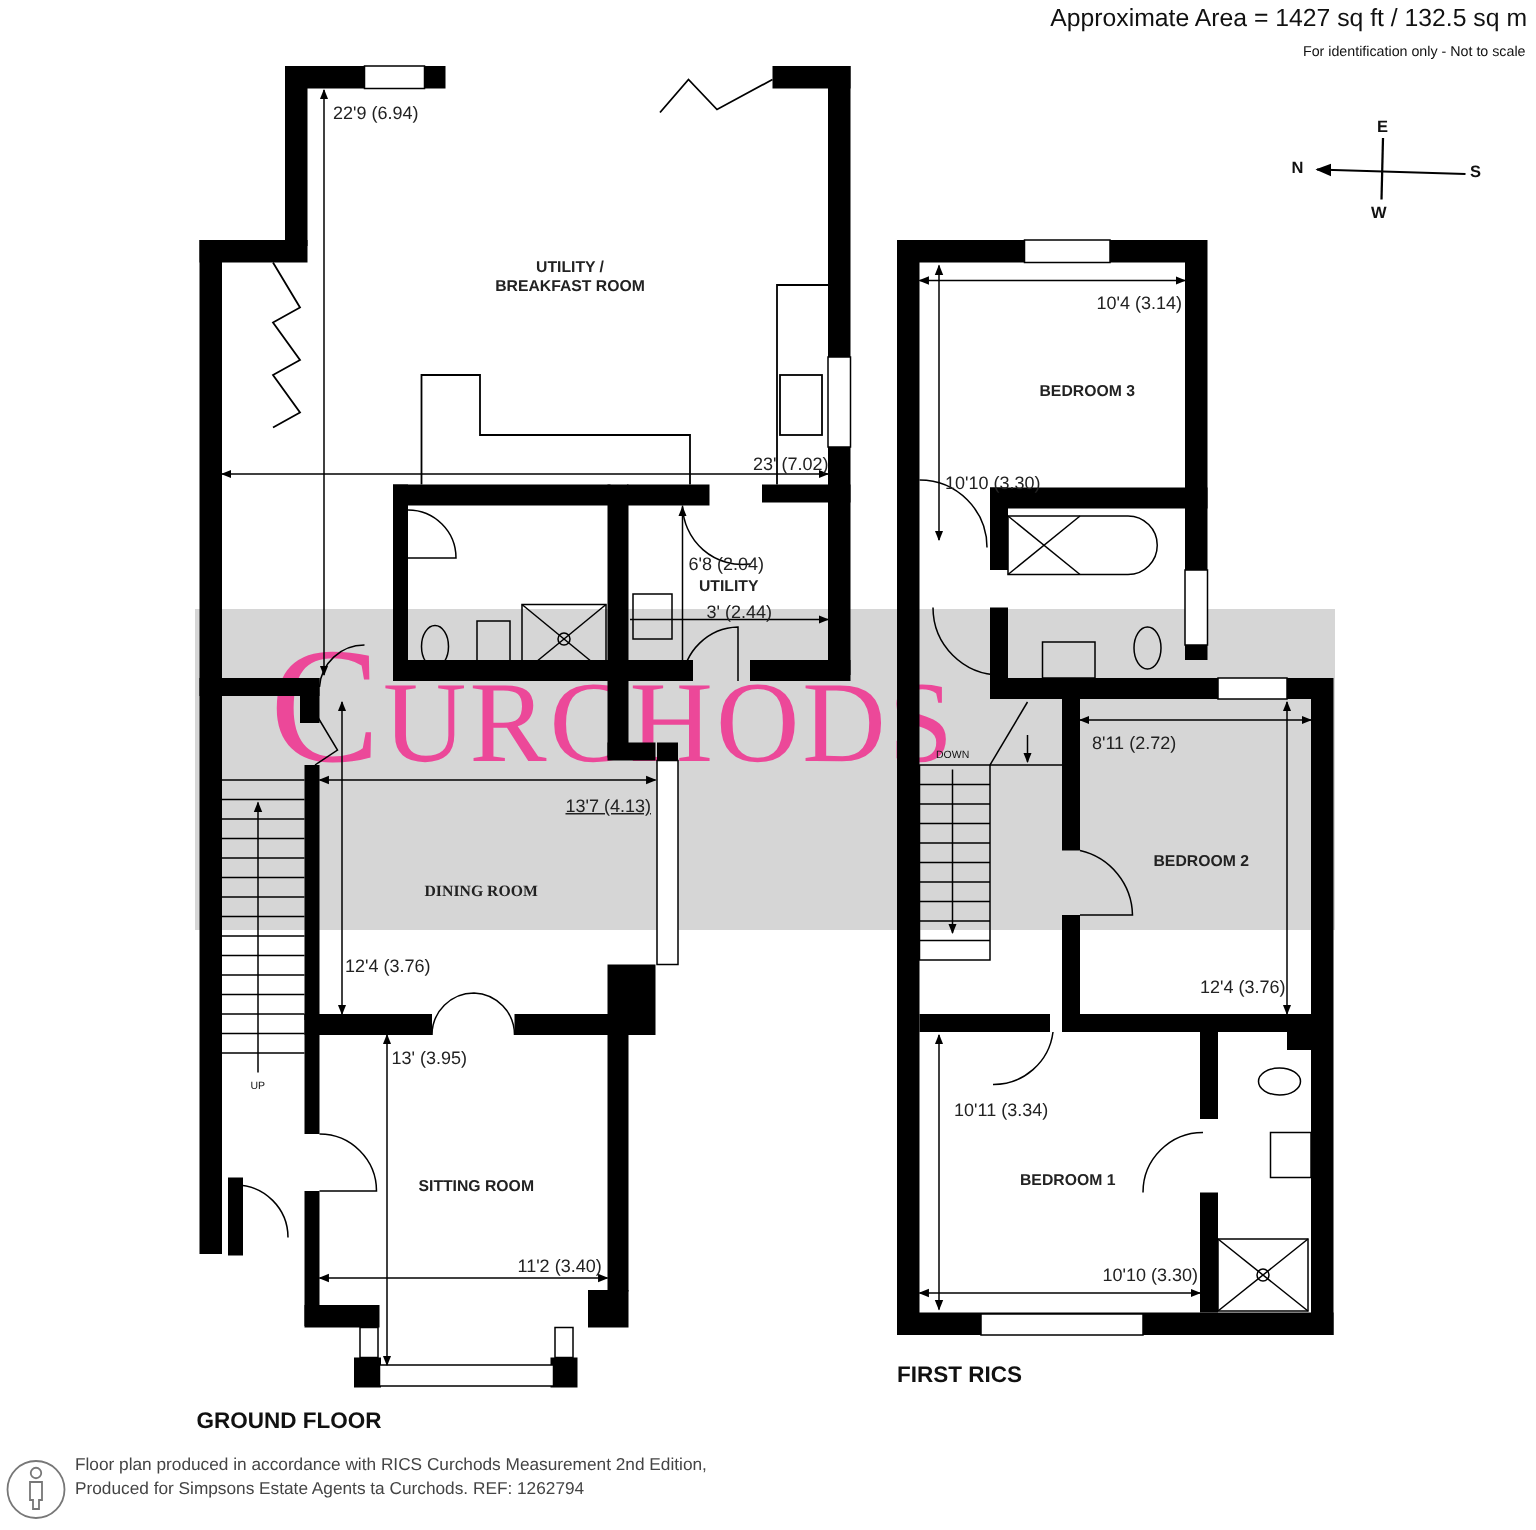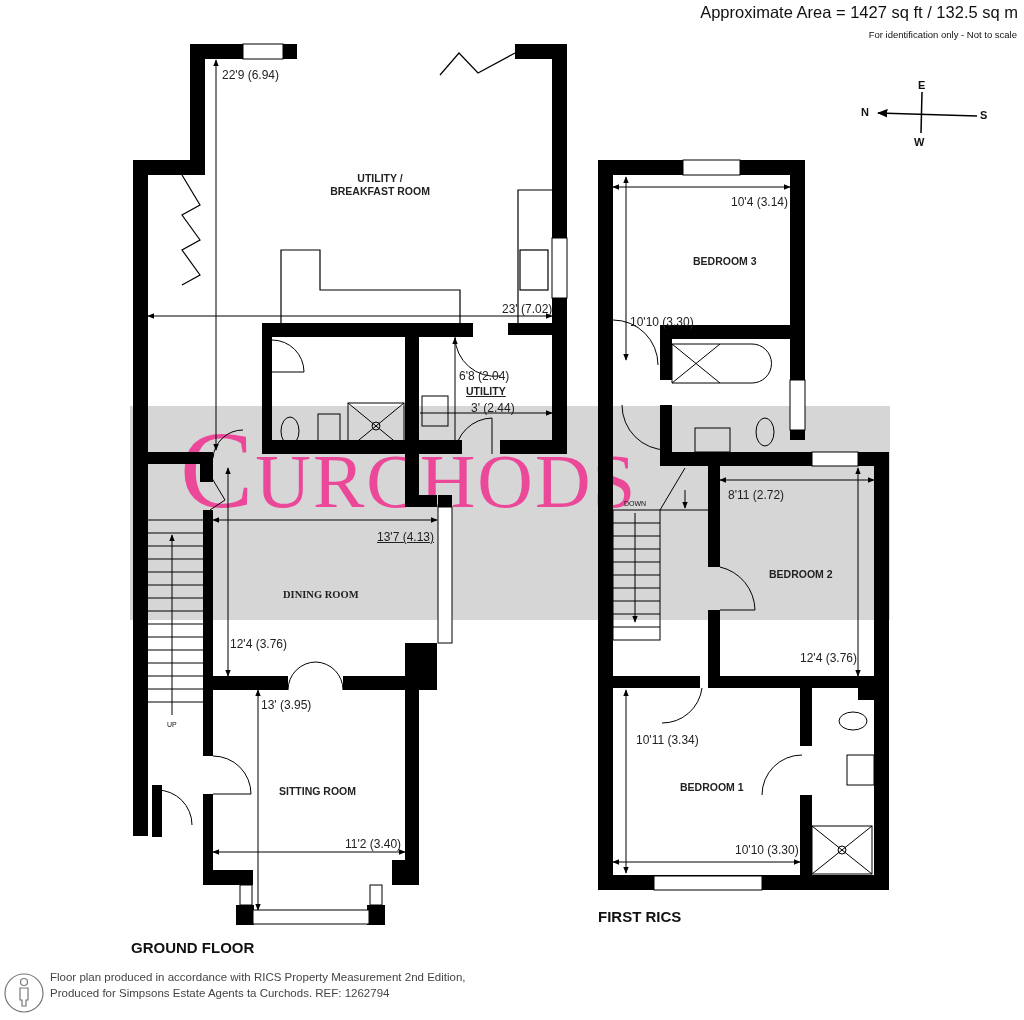--- a/index.html
+++ b/index.html
@@ -230,21 +230,21 @@
 <div class="abs compass-letter" style="left:918px;top:79px;">E</div>
 <div class="abs compass-letter" style="left:914px;top:136px;">W</div>
 
 <div class="abs room-label" style="left:330px;top:172px;width:100px;">
   <div>UTILITY /</div>
   <div>BREAKFAST ROOM</div>
 </div>
 <div class="abs dim" style="left:222px;top:68px;">22'9 (6.94)</div>
 <div class="abs dim" style="left:463px;top:302px;margin-left:39px;">23' (7.02)</div>
 
-<div class="abs room-label" style="left:466px;top:385px;text-decoration:underline;">UTILITY</div>
+<div class="abs room-label" style="left:466px;top:385px;">UTILITY</div>
 <div class="abs dim" style="left:459px;top:369px;">6'8 (2.04)</div>
 <div class="abs dim" style="left:471px;top:401px;">3' (2.44)</div>
 
 <div class="abs room-label" style="left:283px;top:588px;font-family:Liberation Serif, serif;">DINING ROOM</div>
 <div class="abs dim" style="left:377px;top:530px;text-decoration:underline;">13'7 (4.13)</div>
 <div class="abs dim" style="left:230px;top:637px;">12'4 (3.76)</div>
 
 <div class="abs room-label" style="left:279px;top:785px;">SITTING ROOM</div>
 <div class="abs dim" style="left:261px;top:698px;">13' (3.95)</div>
 <div class="abs dim" style="left:345px;top:837px;">11'2 (3.40)</div>
@@ -261,15 +261,15 @@
 <div class="abs dim" style="left:800px;top:651px;">12'4 (3.76)</div>
 
 <div class="abs room-label" style="left:680px;top:781px;">BEDROOM 1</div>
 <div class="abs dim" style="left:636px;top:733px;">10'11 (3.34)</div>
 <div class="abs dim" style="left:735px;top:843px;">10'10 (3.30)</div>
 
 <div class="abs stair-label" style="left:624px;top:500px;">DOWN</div>
 <div class="abs floor-title" style="left:598px;top:908px;">FIRST RICS</div>
 
 <div class="abs footer-text">
-  <span>Floor plan produced in accordance with RICS Property Measurement 2nd Edition,</span>
+  <span>Floor plan produced in accordance with RICS Curchods Measurement 2nd Edition,</span>
   <span>Produced for Simpsons Estate Agents ta Curchods.   REF:  1262794</span>
 </div>
 
 </body></html>

